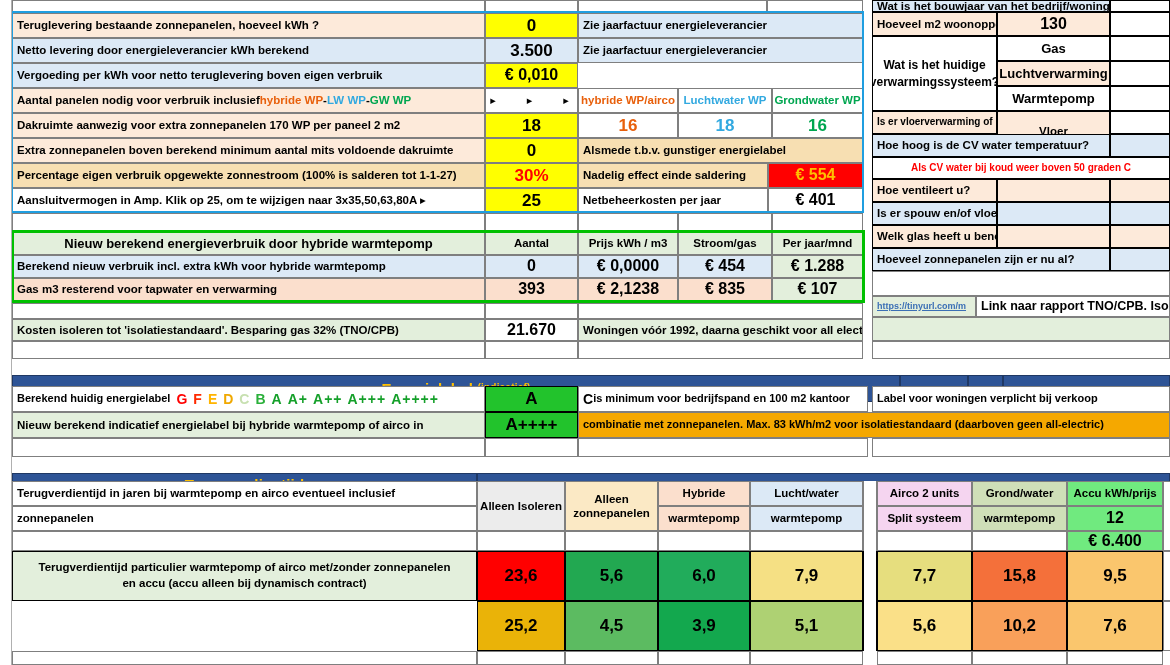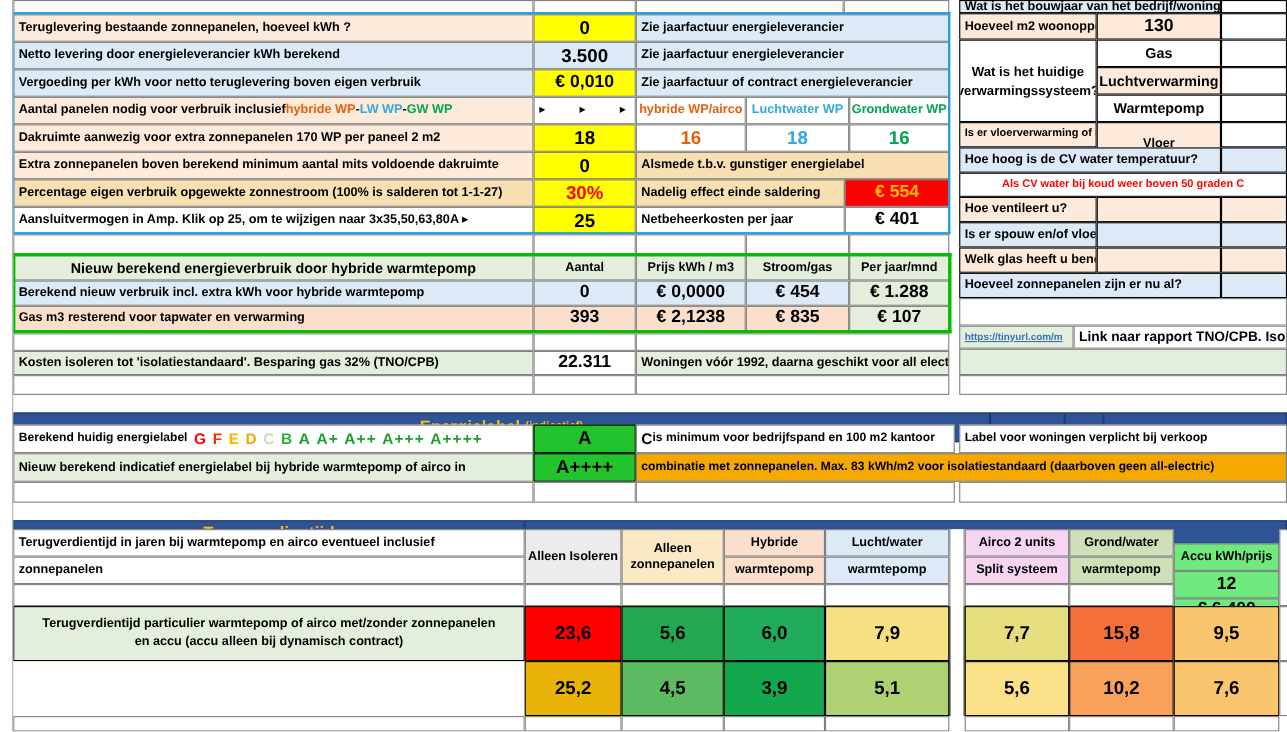--- a/index.html
+++ b/index.html
@@ -29,21 +29,21 @@
   .f-blue{background:#dce9f6;}
   .f-yellow{background:#ffff00;}
   .f-white{background:#ffffff;}
   .f-tan{background:#f7dfb2;}
   .f-green{background:#e3efdc;}
   .f-peach{background:#fbdfcd;}
   .f-red{background:#ff0000;}
   .f-amber{background:#f5a800;}
   .f-navy{background:#2e5496;margin-top:16px;}
   .f-grey{background:#ececec;}
-  .f-lgreen{background:#70ea7f;margin-top:13px;}
+  .f-lgreen{background:#70ea7f;}
   .f-pink{background:#f5d5f0;}
   .f-sage{background:#cfdfb8;}
   .f-cream3{background:#fbe9c5;}
   
   .t-red{color:#ff0000;}
   .t-orange{color:#e8600c;}
   .t-sky{color:#32a9e0;}
   .t-green{color:#00a650;}
   .t-gold{color:#ffc000;}
   .t-link{color:#3b6fb5;text-decoration:underline;}
@@ -74,21 +74,20 @@
   <div class="cell b f-cream l" style="left:12px;top:13px;width:473px;height:25px;">Teruglevering bestaande zonnepanelen, hoeveel kWh ?</div>
   <div class="cell b f-yellow c bigger" style="left:485px;top:13px;width:93px;height:25px;">0</div>
   <div class="cell b f-blue l" style="left:578px;top:13px;width:285px;height:25px;">Zie jaarfactuur energieleverancier</div>
 
   <div class="cell b f-blue l" style="left:12px;top:38px;width:473px;height:25px;">Netto levering door energieleverancier kWh berekend</div>
   <div class="cell b f-blue c bigger" style="left:485px;top:38px;width:93px;height:25px;">3.500</div>
   <div class="cell b f-blue l" style="left:578px;top:38px;width:285px;height:25px;">Zie jaarfactuur energieleverancier</div>
 
   <div class="cell b f-blue l" style="left:12px;top:63px;width:473px;height:25px;">Vergoeding per kWh voor netto teruglevering boven eigen verbruik</div>
   <div class="cell b f-yellow c big" style="left:485px;top:63px;width:93px;height:25px;">€ 0,010</div>
-  <div class="cell b f-blue l" style="left:578px;top:63px;width:285px;height:25px;">Zie jaarfactuur of contract energieleverancier</div>
 
   <div class="cell b f-cream l" style="left:12px;top:88px;width:473px;height:25px;">
     <span>Aantal panelen nodig voor verbruik inclusief </span>
       <span class="t-orange">hybride WP</span>
       <span> - </span>
       <span class="t-sky">LW WP</span>
       <span> - </span>
       <span class="t-green">GW WP</span>
   </div>
   <div class="cell b f-white c arrows" style="left:485px;top:88px;width:93px;height:25px;">▸    ▸    ▸</div>
@@ -148,21 +147,21 @@
   <div class="gline" style="left:11px;top:230px;width:854px;height:3px;"></div>
   <div class="gline" style="left:11px;top:300px;width:854px;height:3px;"></div>
   <div class="gline" style="left:11px;top:230px;width:3px;height:73px;"></div>
   <div class="gline" style="left:862px;top:230px;width:3px;height:73px;"></div>
 
   <div class="cell b f-white" style="left:12px;top:303px;width:473px;height:16px;"></div>
   <div class="cell b f-white" style="left:485px;top:303px;width:93px;height:16px;"></div>
   <div class="cell b f-white" style="left:578px;top:303px;width:285px;height:16px;"></div>
 
   <div class="cell b f-green l" style="left:12px;top:319px;width:473px;height:22px;">Kosten isoleren tot 'isolatiestandaard'. Besparing gas 32% (TNO/CPB)</div>
-  <div class="cell b f-white c big" style="left:485px;top:319px;width:93px;height:22px;">22.311</div>
+  <div class="cell b f-white c big" style="left:485px;top:319px;width:93px;height:22px;">21.670</div>
   <div class="cell b f-green l" style="left:578px;top:319px;width:285px;height:22px;">Woningen vóór 1992, daarna geschikt voor all electric</div>
 
   <div class="cell b f-white" style="left:12px;top:341px;width:473px;height:18px;"></div>
   <div class="cell b f-white" style="left:485px;top:341px;width:93px;height:18px;"></div>
   <div class="cell b f-white" style="left:578px;top:341px;width:285px;height:18px;"></div>
 
   <div class="cell f-navy c title t-gold" style="left:12px;top:359px;width:888px;height:27px;border:1px solid #1f3864;">
     <span>Energielabel</span>&nbsp;<small>(indicatief)</small>
   </div>
   <div class="cell f-navy" style="left:900px;top:359px;width:68px;height:27px;border:1px solid #1f3864;"></div>

